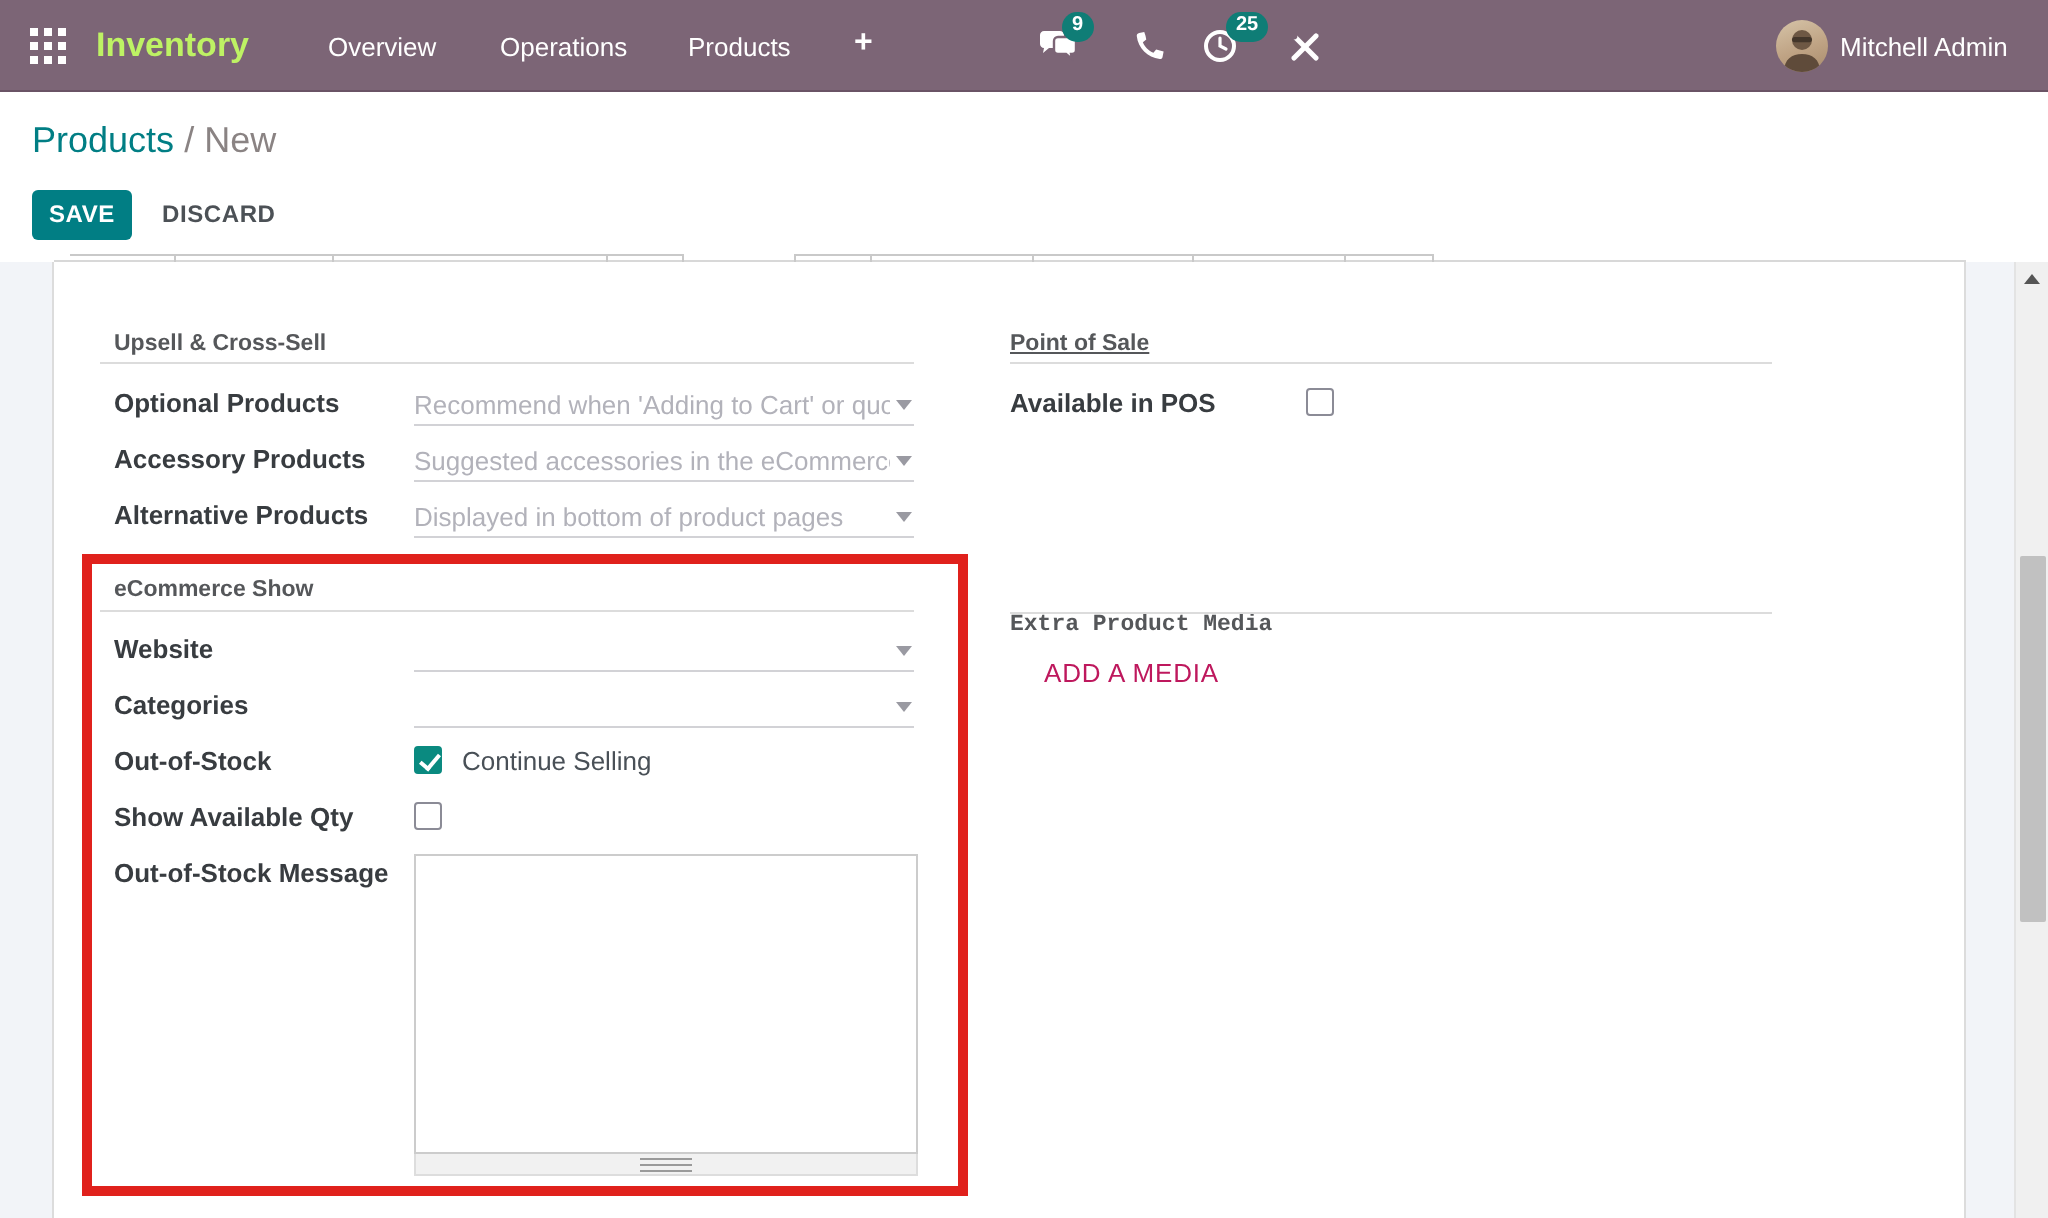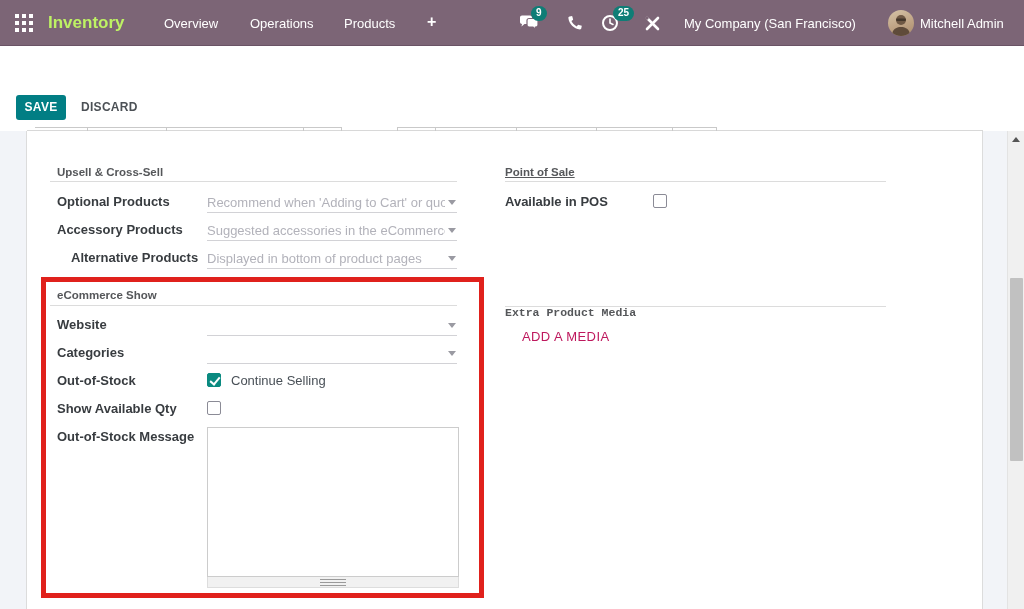--- a/index.html
+++ b/index.html
@@ -125,33 +125,37 @@
   <div class="abs" style="left:644px; top:15px;">
     <svg width="17" height="17" viewBox="0 0 17 17">
       <g stroke="#ffffff" stroke-width="2.6" stroke-linecap="round">
         <line x1="3" y1="3" x2="14" y2="14"></line>
         <line x1="14" y1="3" x2="3" y2="14"></line>
       </g>
       <circle cx="3" cy="3" r="1.7" fill="#7C6576"></circle>
     </svg>
   </div>
 
-  <div class="abs nav-text" style="left:684px; top:16px;">My Company (San Francisco)</div>
 
   <div class="abs avatar" style="left:888px; top:10px;">
     <svg width="26" height="26" viewBox="0 0 26 26">
       <circle cx="13" cy="10" r="5" fill="#6e5844"></circle>
       <path d="M4 26 C4 19.5 8 17 13 17 C18 17 22 19.5 22 26 Z" fill="#5f4b3a"></path>
       <rect x="8" y="8.5" width="10" height="2.6" rx="1.3" fill="#3c3026" opacity="0.85"></rect>
     </svg>
   </div>
   <div class="abs nav-text" style="left:920px; top:16px;">Mitchell Admin</div>
 </div>
 
 <div class="abs control-panel">
+  <div class="abs breadcrumb" style="left:16px; top:13px;">
+    <span class="bc-link">Products</span>
+    <span class="bc-sep">/</span>
+    <span class="bc-current">New</span>
+  </div>
   <div class="abs btn-save" style="left:16px; top:49px;">SAVE</div>
   <div class="abs btn-discard" style="left:81px; top:49px;">DISCARD</div>
 </div>
 
 <div class="abs content-bg"></div>
 <div class="abs sheet"></div>
 
 <div class="abs tabline" style="left:35px; top:127px; width:306px;"></div>
 <div class="abs tabline" style="left:397px; top:127px; width:319px;"></div>
 <div class="abs tabline" style="left:27px; top:130px; width:956px; border-top-color:#d8d8d8;"></div>
@@ -172,21 +176,21 @@
 <div class="abs f-label" style="left:57px; top:194px;">Optional Products</div>
 <div class="abs f-placeholder" style="left:207px; top:195px; width:238px;">Recommend when 'Adding to Cart' or quot</div>
 <div class="abs caret" style="left:448px; top:200px;"></div>
 <div class="abs f-underline" style="left:207px; top:212px; width:250px;"></div>
 
 <div class="abs f-label" style="left:57px; top:222px;">Accessory Products</div>
 <div class="abs f-placeholder" style="left:207px; top:223px; width:238px;">Suggested accessories in the eCommerce</div>
 <div class="abs caret" style="left:448px; top:228px;"></div>
 <div class="abs f-underline" style="left:207px; top:240px; width:250px;"></div>
 
-<div class="abs f-label" style="left:71px; top:250px;">Alternative Products</div>
+<div class="abs f-label" style="left:57px; top:250px;">Alternative Products</div>
 <div class="abs f-placeholder" style="left:207px; top:251px; width:238px;">Displayed in bottom of product pages</div>
 <div class="abs caret" style="left:448px; top:256px;"></div>
 <div class="abs f-underline" style="left:207px; top:268px; width:250px;"></div>
 
 <div class="abs group-title" style="left:505px; top:166px;text-decoration:underline;">Point of Sale</div>
 <div class="abs group-underline" style="left:505px; top:181px; width:381px;"></div>
 <div class="abs f-label" style="left:505px; top:194px;">Available in POS</div>
 <div class="abs checkbox" style="left:653px; top:194px;"></div>
 
 <div class="abs group-title" style="left:505px; top:306px;font-family:Liberation Mono, monospace;">Extra Product Media</div>

